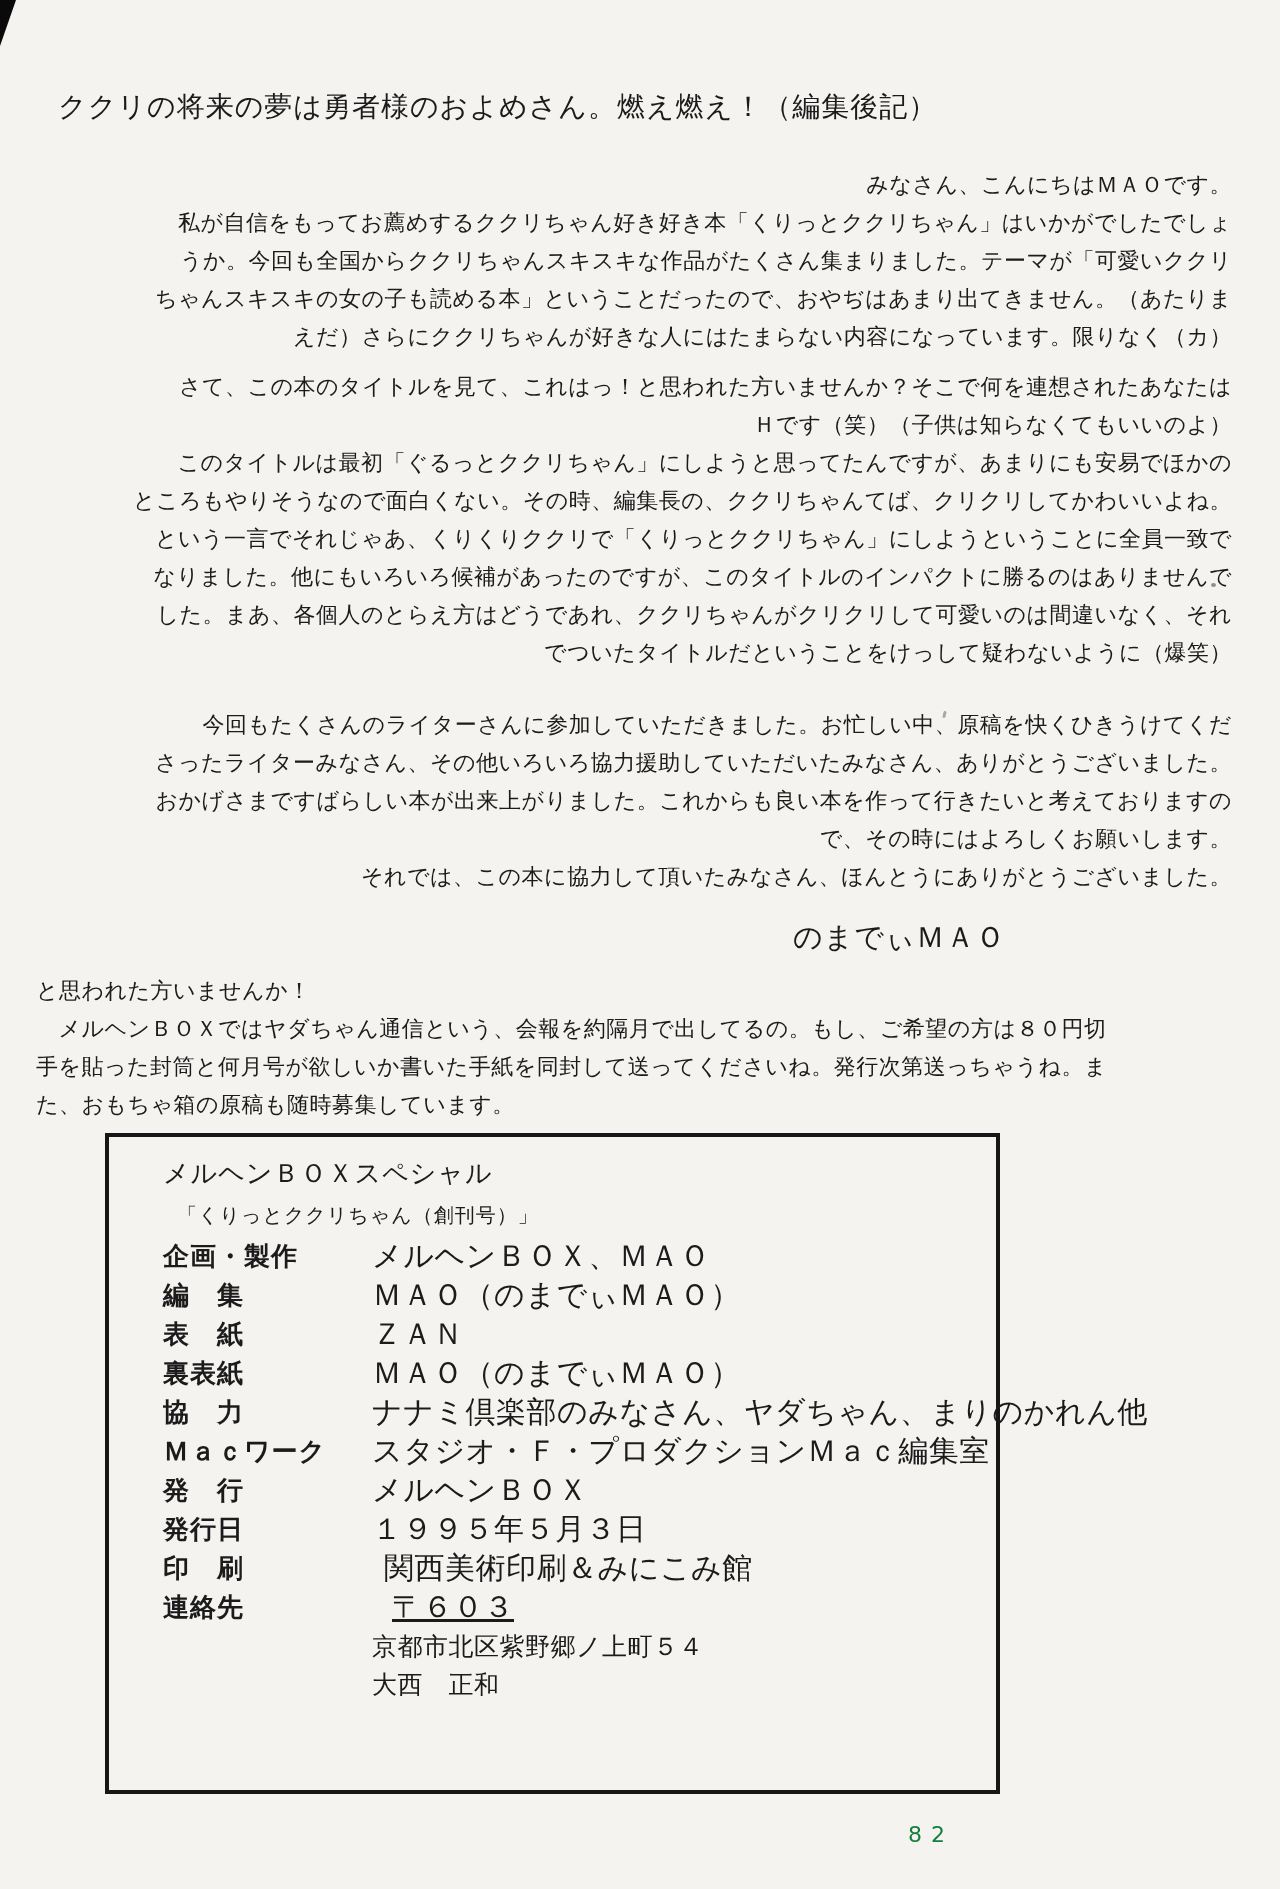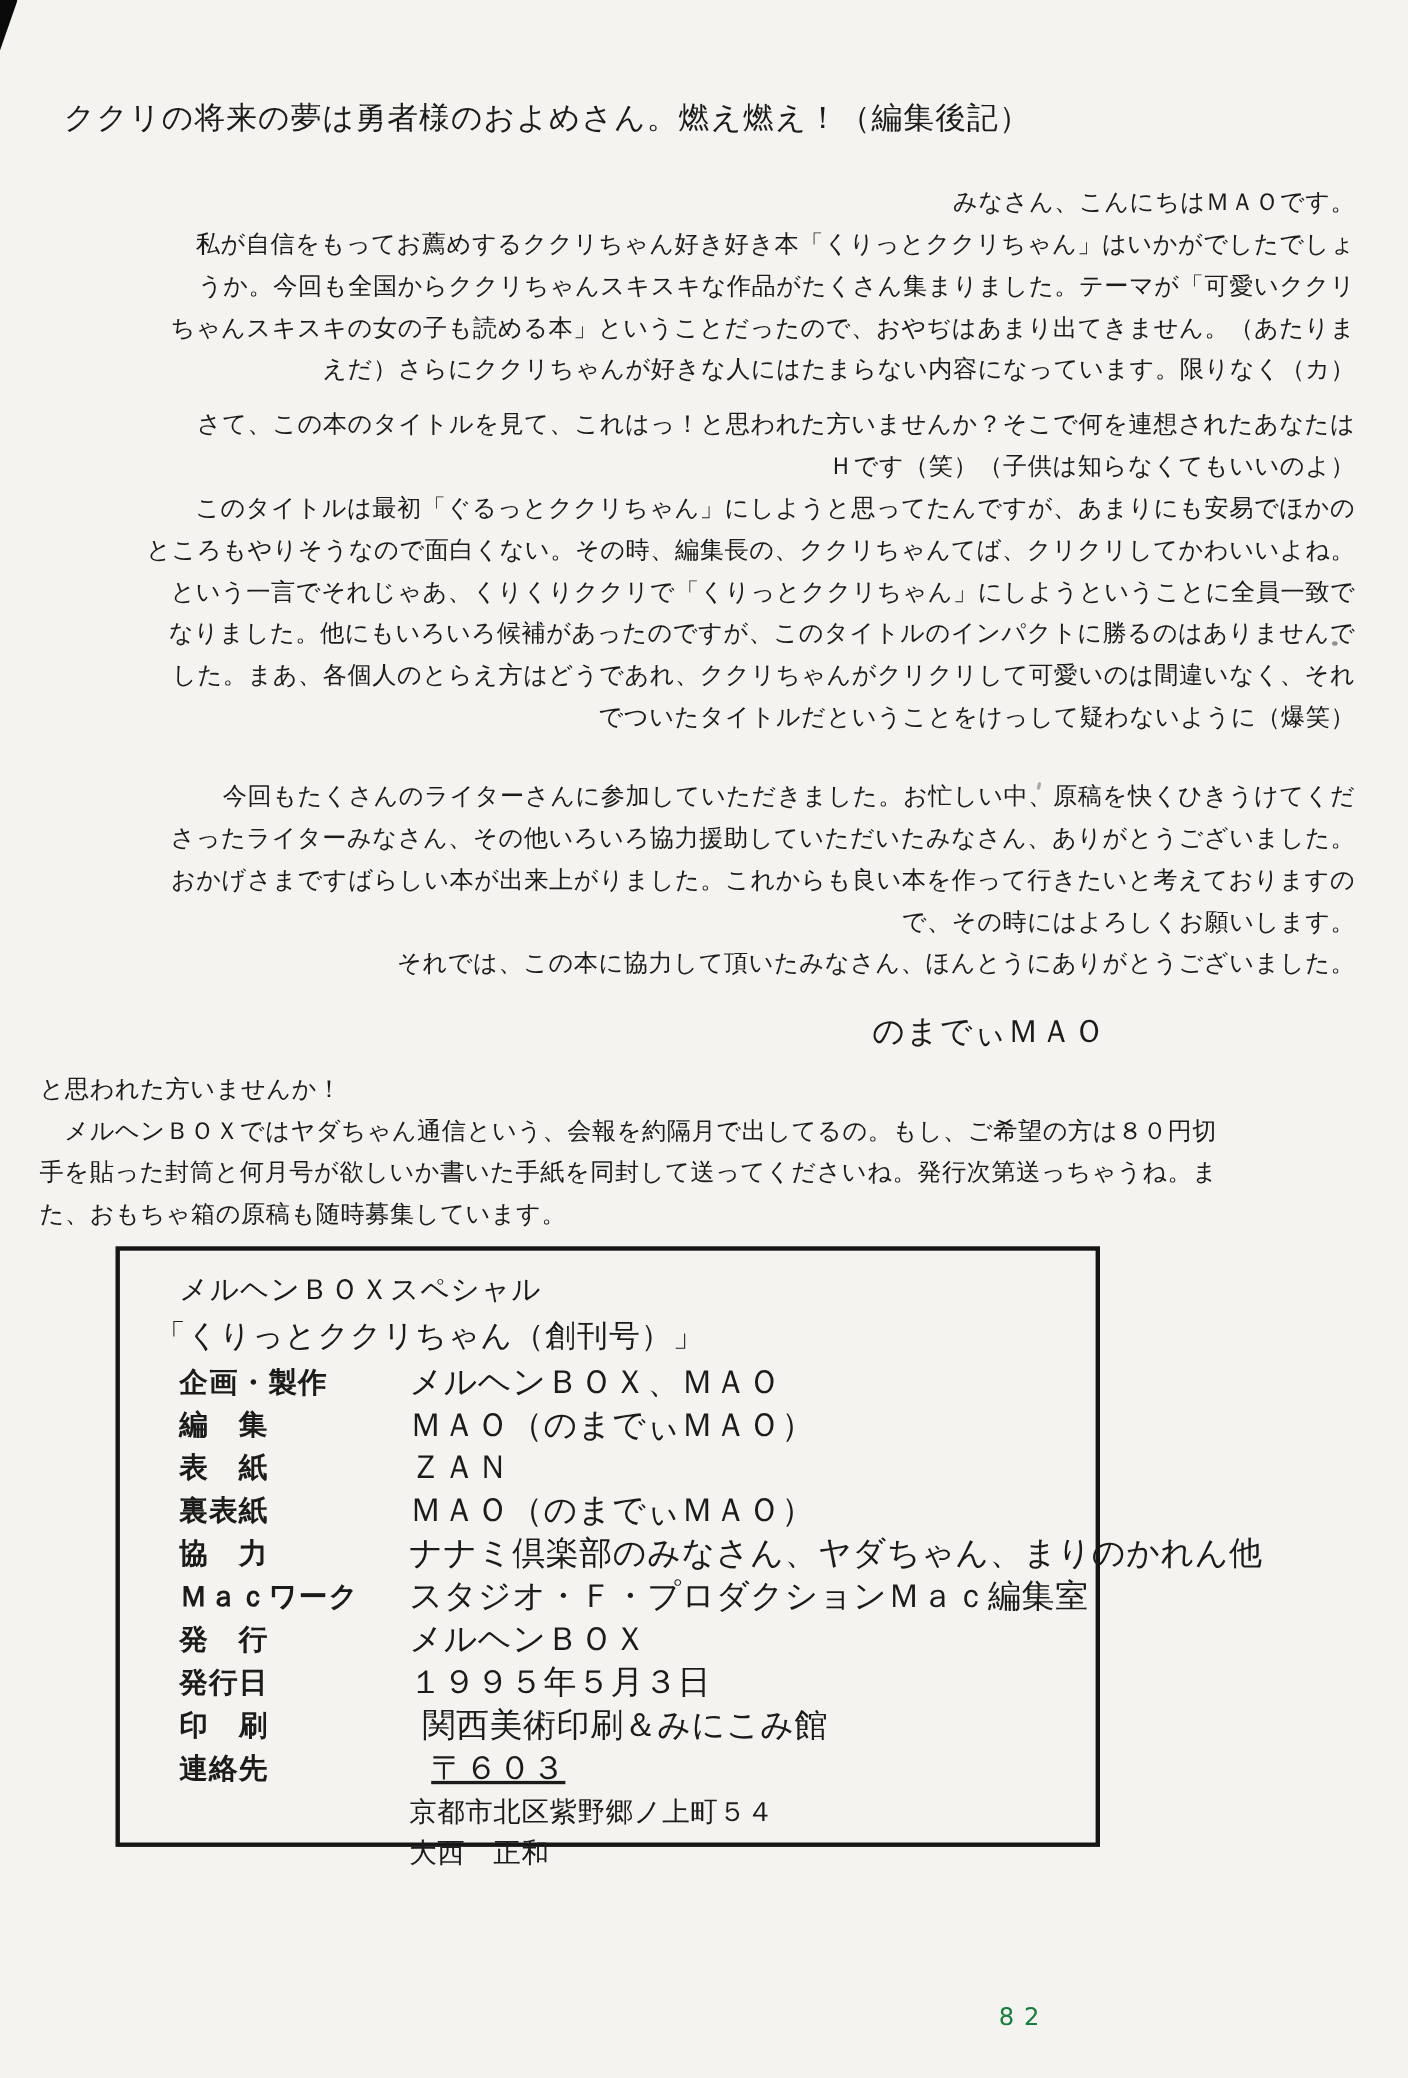--- a/index.html
+++ b/index.html
@@ -34,27 +34,27 @@
   .para2{top:368px;}
   .para3{top:706px;}
   .signature{
     left:793px;top:918px;
     font-size:29px;letter-spacing:1px;white-space:nowrap;
   }
   .notice{left:36px;top:972px;width:1210px;
     font-size:22px;line-height:38px;letter-spacing:0.5px;white-space:pre-line;}
   
   .colophon{
-    left:105px;top:1133px;width:895px;height:546px;
+    left:105px;top:1133px;width:895px;height:661px;
     border:4px solid #161616;background:transparent;
     box-sizing:border-box;
     padding-top:16px;
   }
   .c-series{padding-left:54px;font-size:26px;line-height:40px;white-space:nowrap;letter-spacing:1px;}
-  .c-booktitle{padding-left:32px;font-size:28px;line-height:44px;white-space:nowrap;letter-spacing:1px;}
+  .c-booktitle{padding-left:68px;font-size:20px;line-height:44px;white-space:nowrap;letter-spacing:1px;}
   .c-row{display:flex;height:39px;align-items:center;}
   .c-label{margin-left:54px;width:209px;font-weight:bold;font-size:26px;letter-spacing:1px;white-space:nowrap;flex:none;}
   .c-value{font-size:30px;white-space:nowrap;letter-spacing:0.5px;text-align:right;}
   .v-in1{margin-left:12px;}
   .v-in2{margin-left:20px;text-decoration:underline;}
   .c-addr{margin-left:263px;height:38px;display:flex;align-items:center;font-size:25px;white-space:nowrap;letter-spacing:0.5px;}
   .c-note{margin-left:182px;margin-top:26px;font-size:25px;white-space:nowrap;letter-spacing:0.5px;}
   .page-number{
     left:908px;top:1822px;font-size:22px;letter-spacing:9px;color:#15803d;
   }

